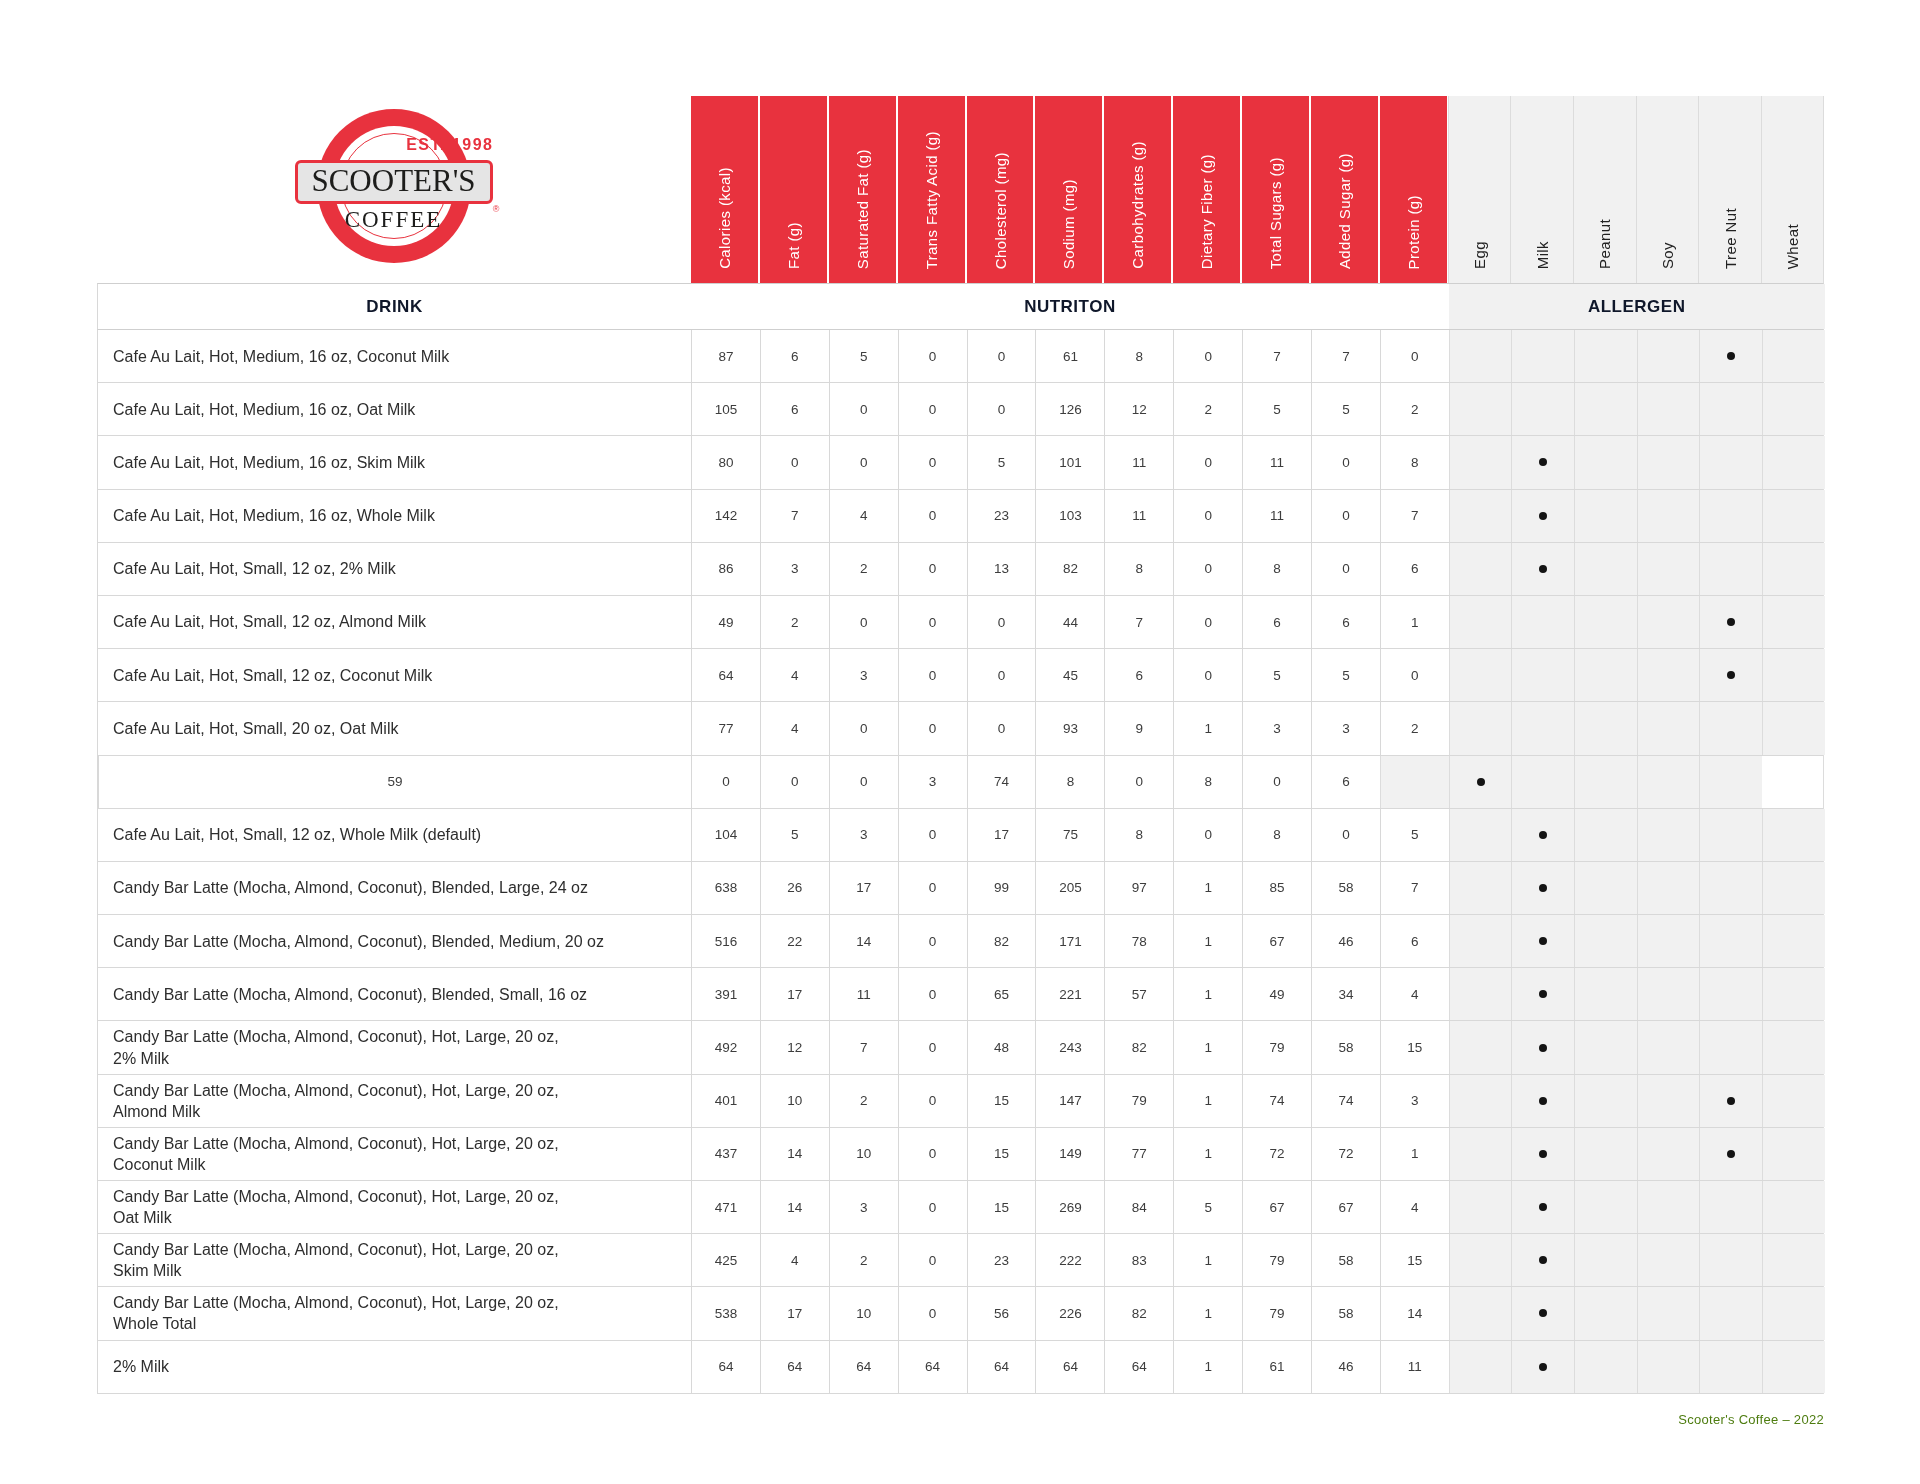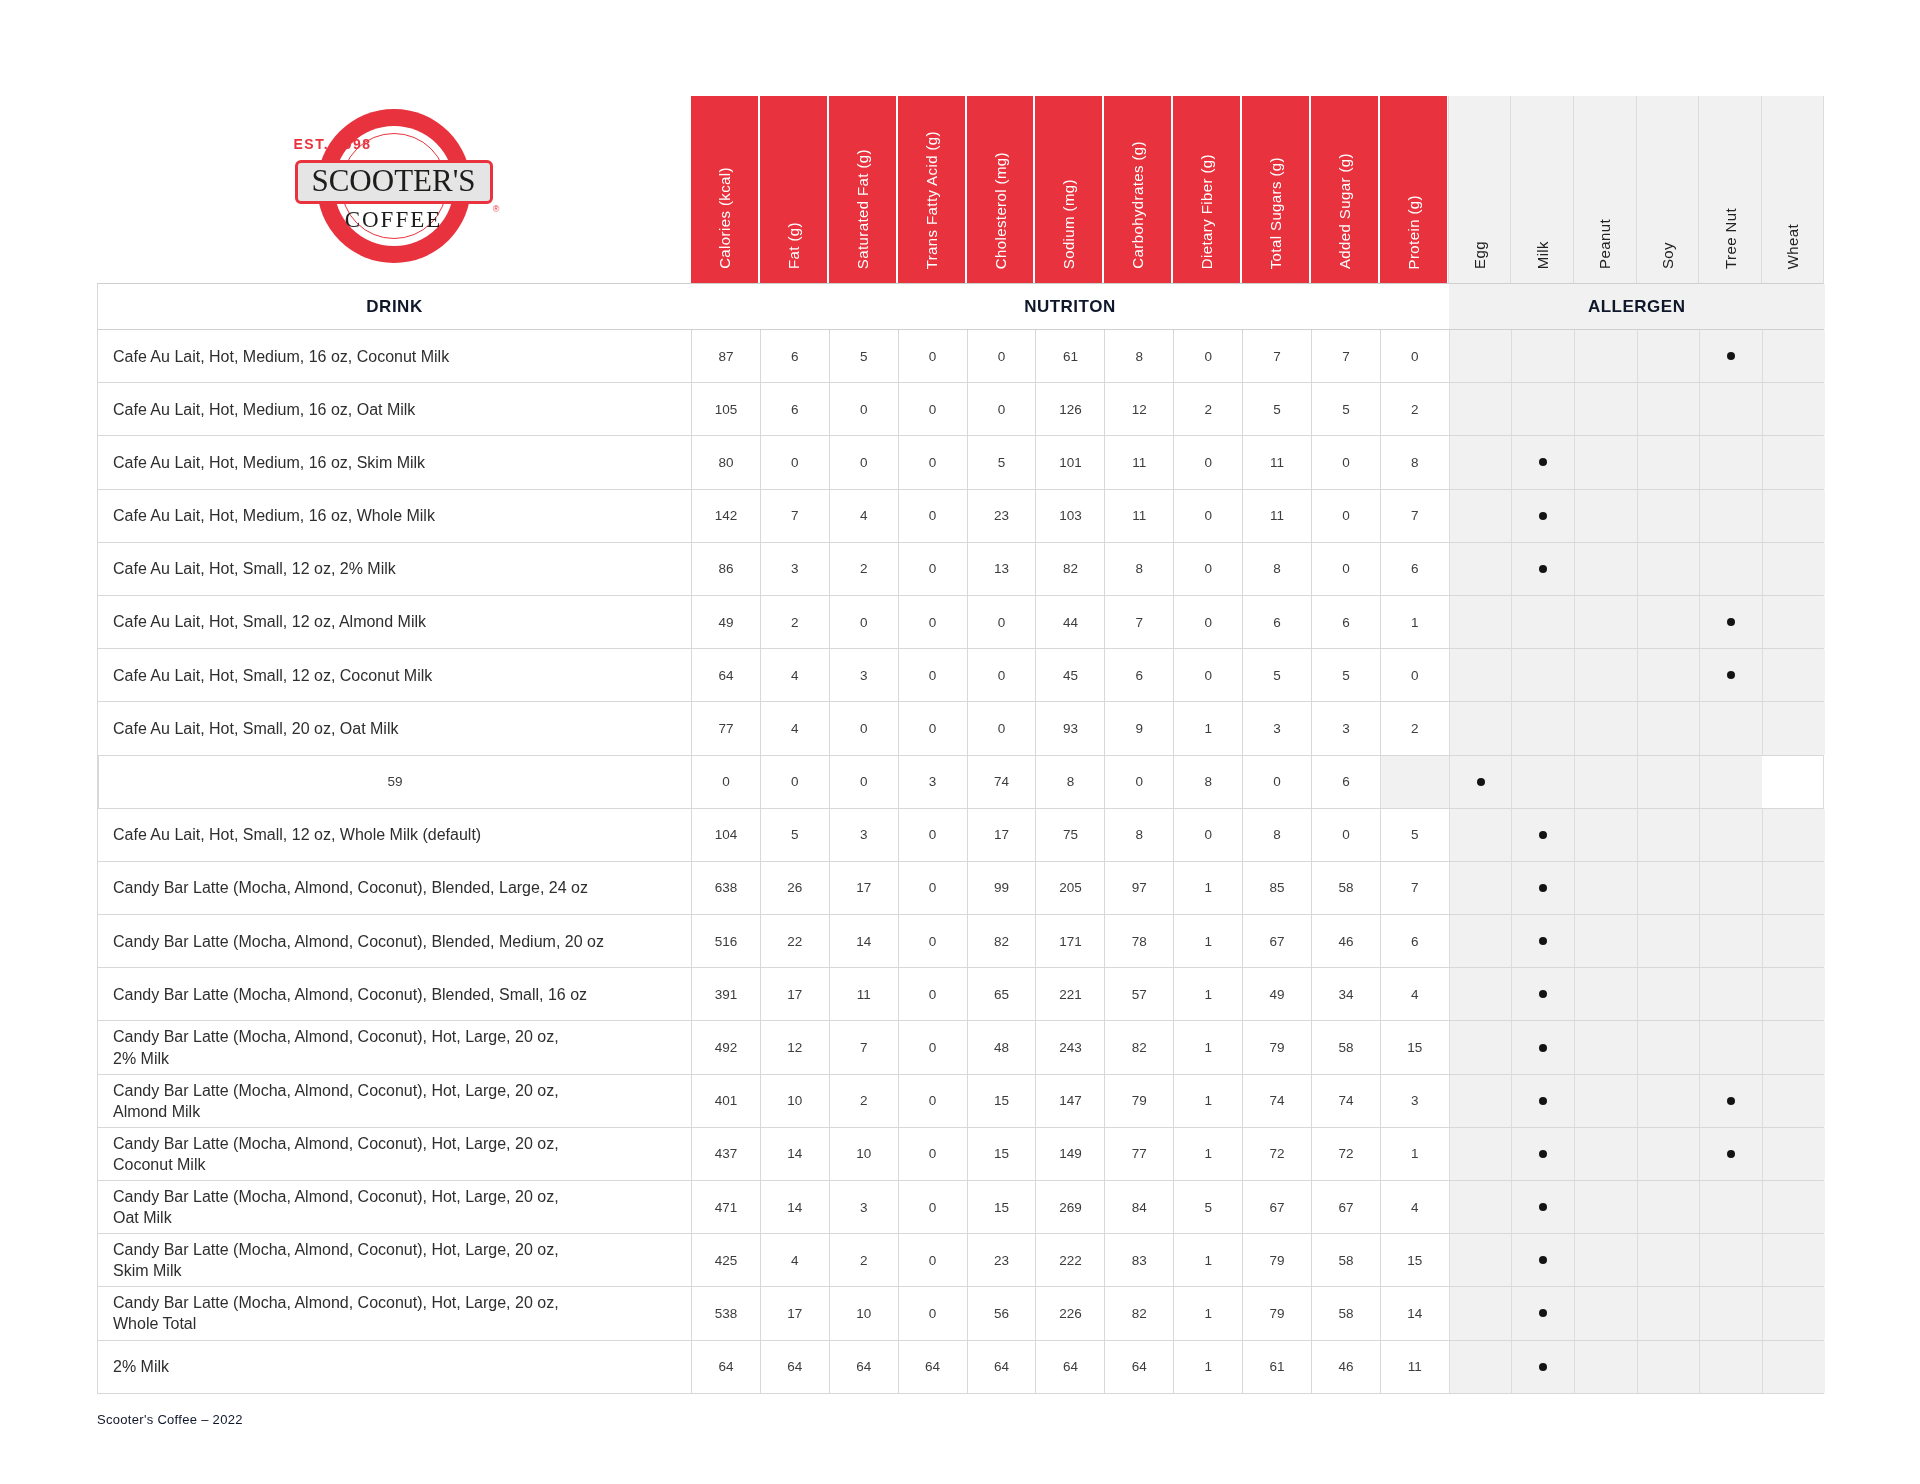--- a/index.html
+++ b/index.html
@@ -45,33 +45,33 @@
 
   
   .logo { position:absolute; left:50%; top:4px; transform:translateX(-50%);
           width:200px; height:172px; }
   .logo-ring { position:absolute; left:50%; top:50%; transform:translate(-50%,-50%);
                width:154px; height:154px; border-radius:50%; background:#E8323E; }
   .logo-inner { position:absolute; left:50%; top:50%; transform:translate(-50%,-50%);
                 width:120px; height:120px; border-radius:50%; background:#fff; }
   .logo-thin { position:absolute; left:50%; top:50%; transform:translate(-50%,-50%);
                width:106px; height:106px; border-radius:50%; border:1.5px solid #E8323E; }
-  .logo-est { position:absolute; top:36px; width:100%; text-align:left;
-              color:#E8323E; font-size:14px; font-weight:bold; letter-spacing:1.5px; }
+  .logo-est { position:absolute; top:36px; width:100%; text-align:right;
+              color:#E8323E; font-size:16px; font-weight:bold; letter-spacing:1.5px; }
   .logo-banner { position:absolute; top:60px; left:50%; transform:translateX(-50%);
                  width:198px; background:#e5e5e5; border:3px solid #E8323E; border-radius:6px;
                  text-align:center; padding:0 0 2px; }
   .logo-banner span { font-family:"Liberation Serif", serif; font-size:31px; color:#1D1D1B; }
   .logo-coffee { position:absolute; top:107px; width:100%; text-align:center;
                  font-family:"Liberation Serif", serif; font-size:23px; letter-spacing:2px; color:#1D1D1B; }
   .logo-reg { position:absolute; top:104px; right:-6px; font-size:9px; color:#E8323E; }
 
   
-  .footer { position:absolute; left:97px; top:1412px; width:1727px; text-align:left;
-            font-size:13px; color:#0f172a; letter-spacing:.3px; }
+  .footer { position:absolute; left:97px; top:1412px; width:1727px; text-align:right;
+            font-size:13px; color:#4d7c0f; letter-spacing:.3px; }
 </style>
 </head>
 <body>
 
 <div class="page">
 
   <div class="table-wrap">
 
     <div class="grid-row header-band">
       <div class="logo-cell">

